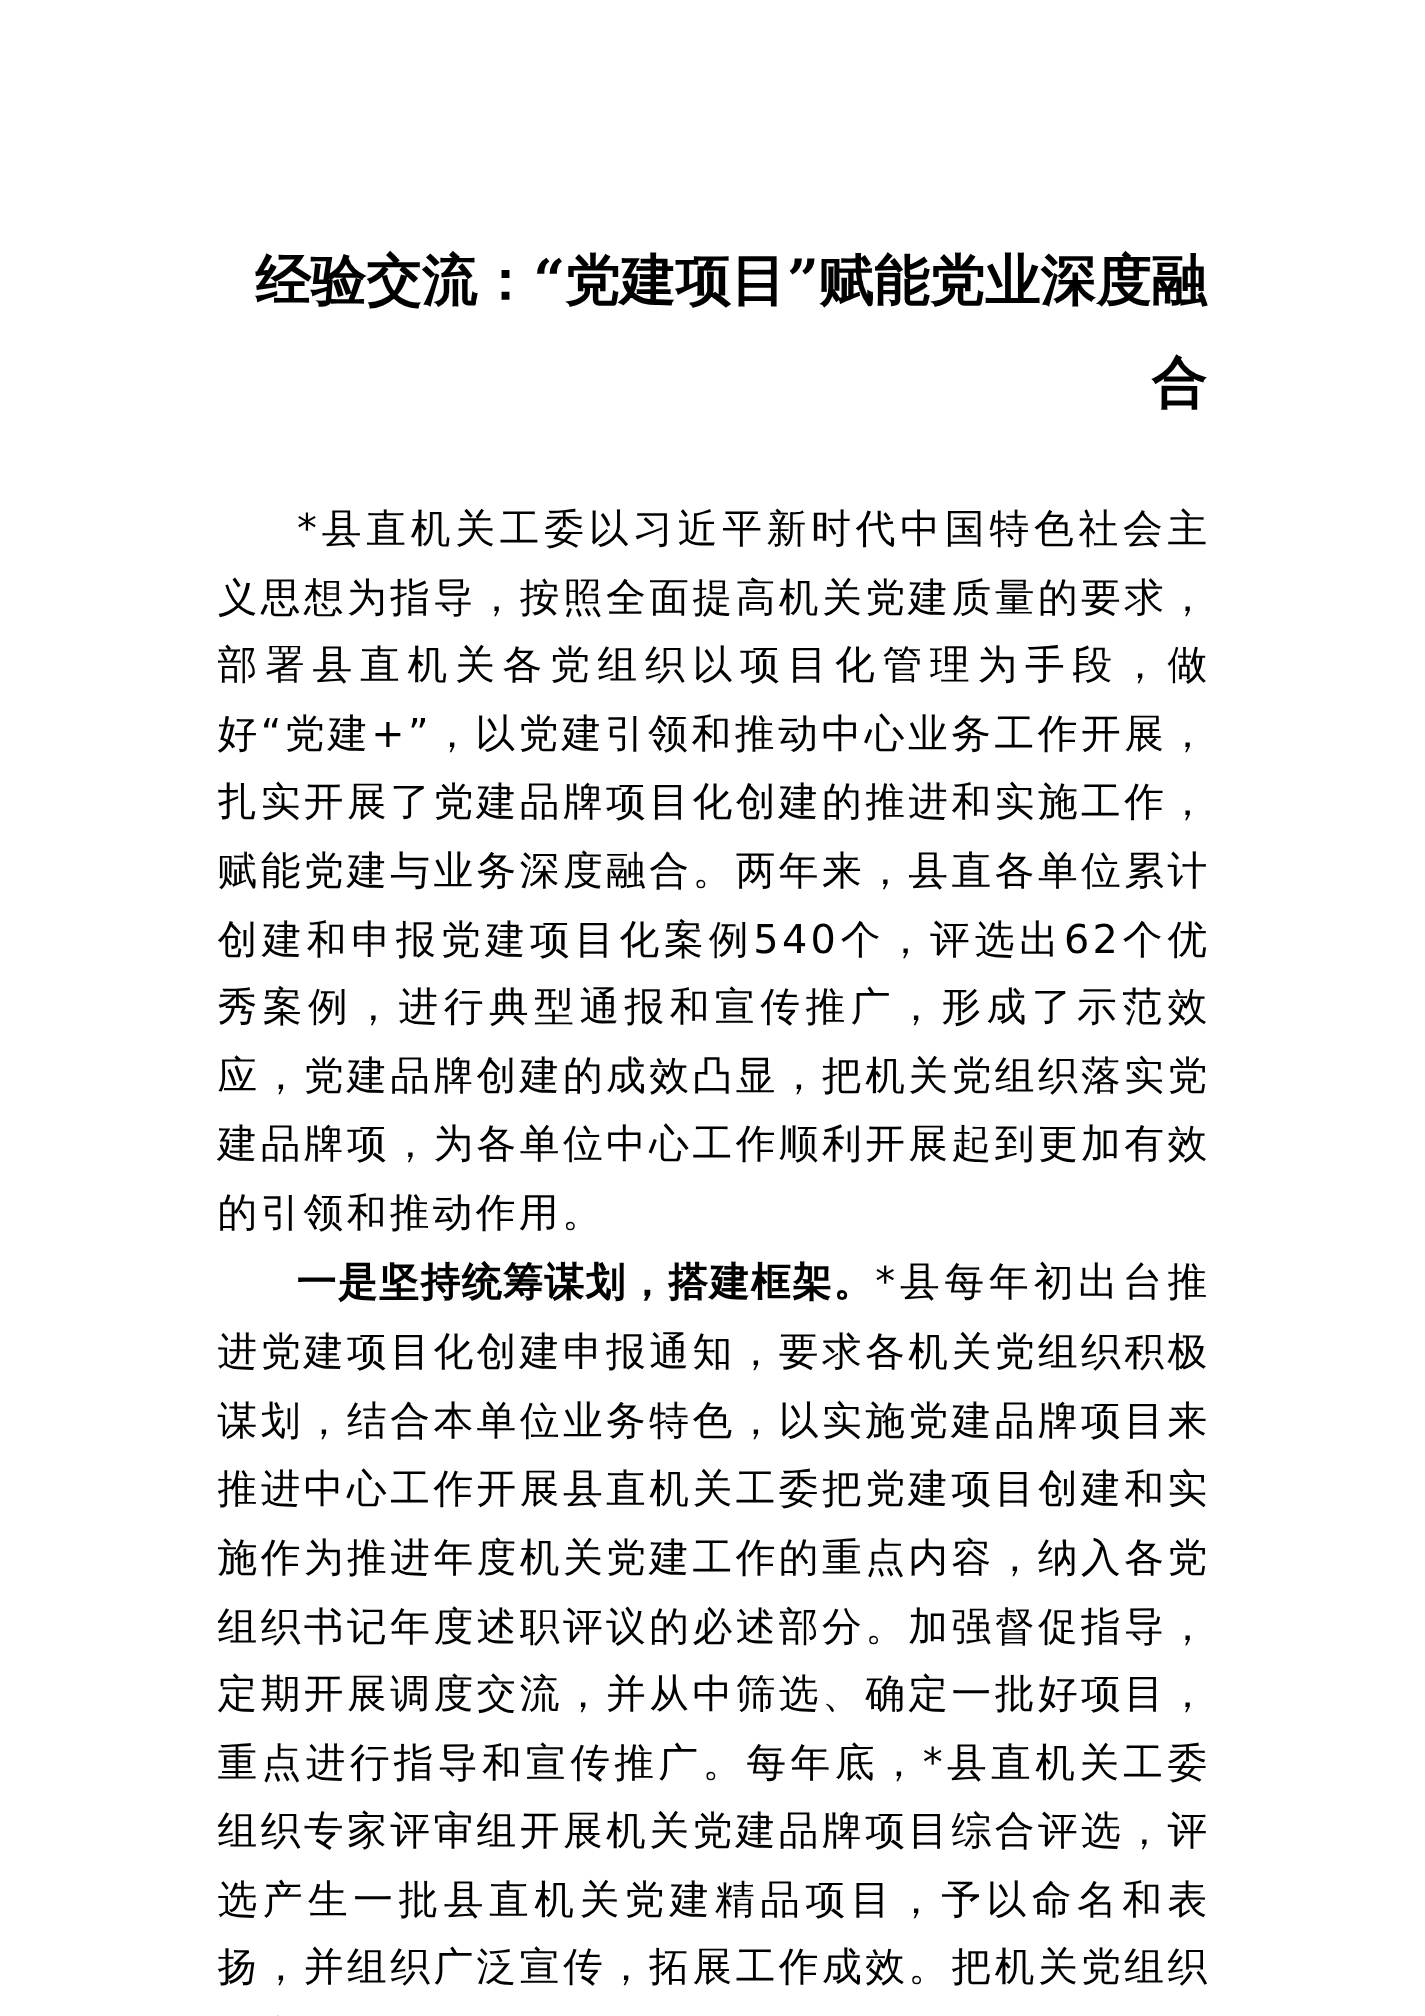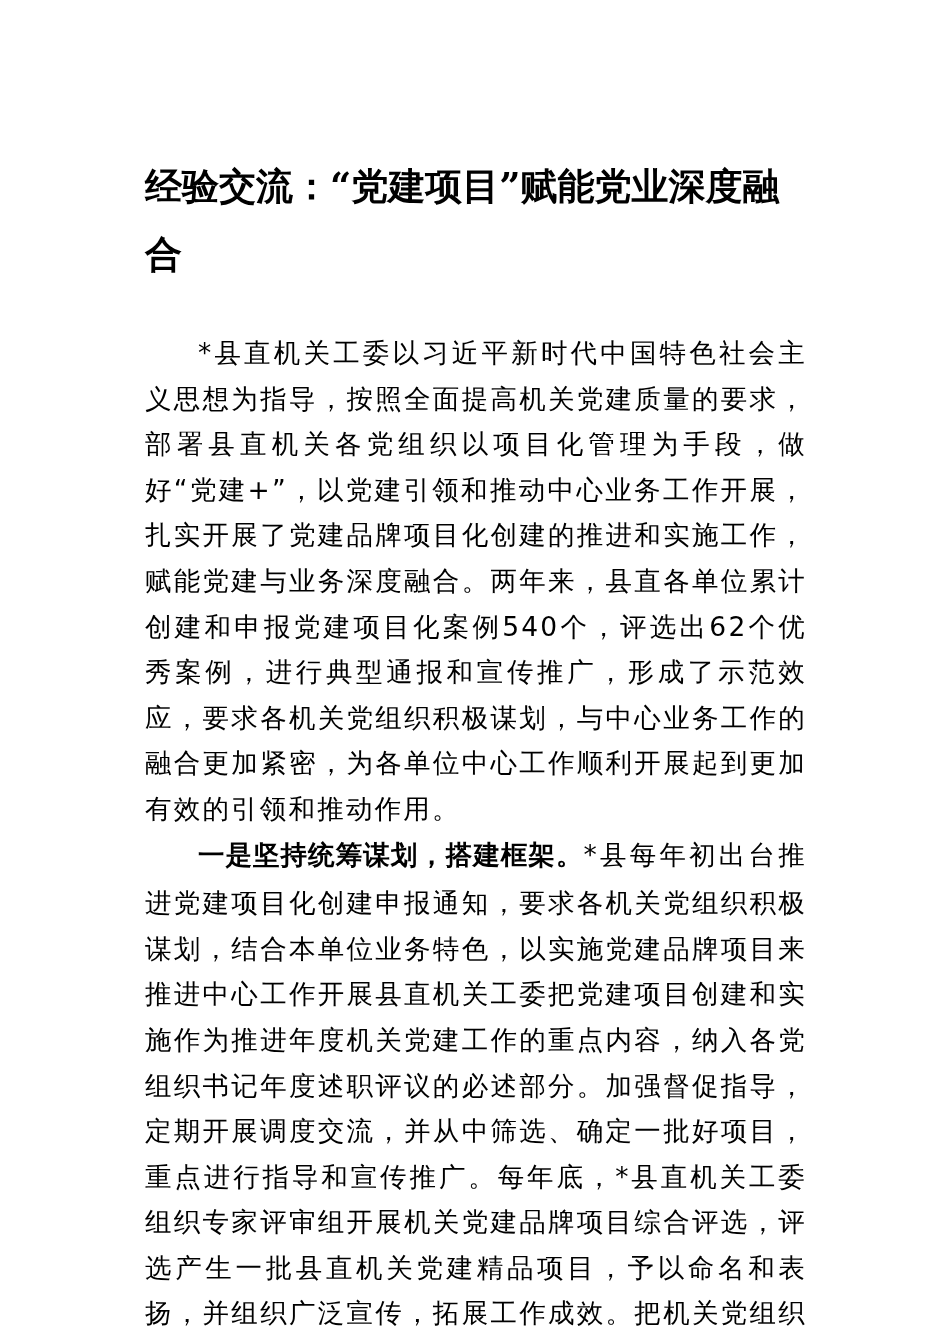--- a/index.html
+++ b/index.html
@@ -24,21 +24,21 @@
     }
     .title {
       position: absolute;
       left: 145px;
       top: 152px;
       width: 660px;
       font-family: "DejaVu Serif", "Liberation Serif", serif;
       font-weight: bold;
       font-size: 37px;
       line-height: 68px;
-      text-align: left;
+      text-align: right;
       letter-spacing: 0px;
       margin: 0;
     }
     .body {
       position: absolute;
       left: 145px;
       top: 330px;
       width: 662px;
       font-family: "DejaVu Sans", "Liberation Sans", sans-serif;
       font-size: 26.5px;
@@ -57,16 +57,16 @@
       font-family: Liberation Mono, monospace;
     }
   </style>
 </head>
 <body>
 
 <div class="page">
   <h1 class="title">经验交流：“党建项目”赋能党业深度融合</h1>
 
   <div class="body">
-    <p class="para"><span>*县直机关工委以习近平新时代中国特色社会主义思想为指导，按照全面提高机关党建质量的要求，部署县直机关各党组织以项目化管理为手段，做好“党建+”，以党建引领和推动中心业务工作开展，扎实开展了党建品牌项目化创建的推进和实施工作，赋能党建与业务深度融合。两年来，县直各单位累计创建和申报党建项目化案例540个，评选出62个优秀案例，进行典型通报和宣传推广，形成了示范效应，要求各机关党组织积极谋划，与中心业务工作的融合更加紧密，为各单位中心工作顺利开展起到更加有效的引领和推动作用。</span></p>
+    <p class="para"><span>*县直机关工委以习近平新时代中国特色社会主义思想为指导，按照全面提高机关党建质量的要求，部署县直机关各党组织以项目化管理为手段，做好“党建+”，以党建引领和推动中心业务工作开展，扎实开展了党建品牌项目化创建的推进和实施工作，赋能党建与业务深度融合。两年来，县直各单位累计创建和申报党建项目化案例540个，评选出62个优秀案例，进行典型通报和宣传推广，形成了示范效应，党建品牌创建的成效凸显，把机关党组织落实党建品牌项，为各单位中心工作顺利开展起到更加有效的引领和推动作用。</span></p>
     <p class="para"><span class="lead">一是坚持统筹谋划，搭建框架。</span><span>*县每年初出台推进党建项目化创建申报通知，要求各机关党组织积极谋划，结合本单位业务特色，以实施党建品牌项目来推进中心工作开展县直机关工委把党建项目创建和实施作为推进年度机关党建工作的重点内容，纳入各党组织书记年度述职评议的必述部分。加强督促指导，定期开展调度交流，并从中筛选、确定一批好项目，重点进行指导和宣传推广。每年底，*县直机关工委组织专家评审组开展机关党建品牌项目综合评选，评选产生一批县直机关党建精品项目，予以命名和表扬，并组织广泛宣传，拓展工作成效。把机关党组织落实党建品牌项</span></p>
   </div>
 </div>
 
 </body></html>

